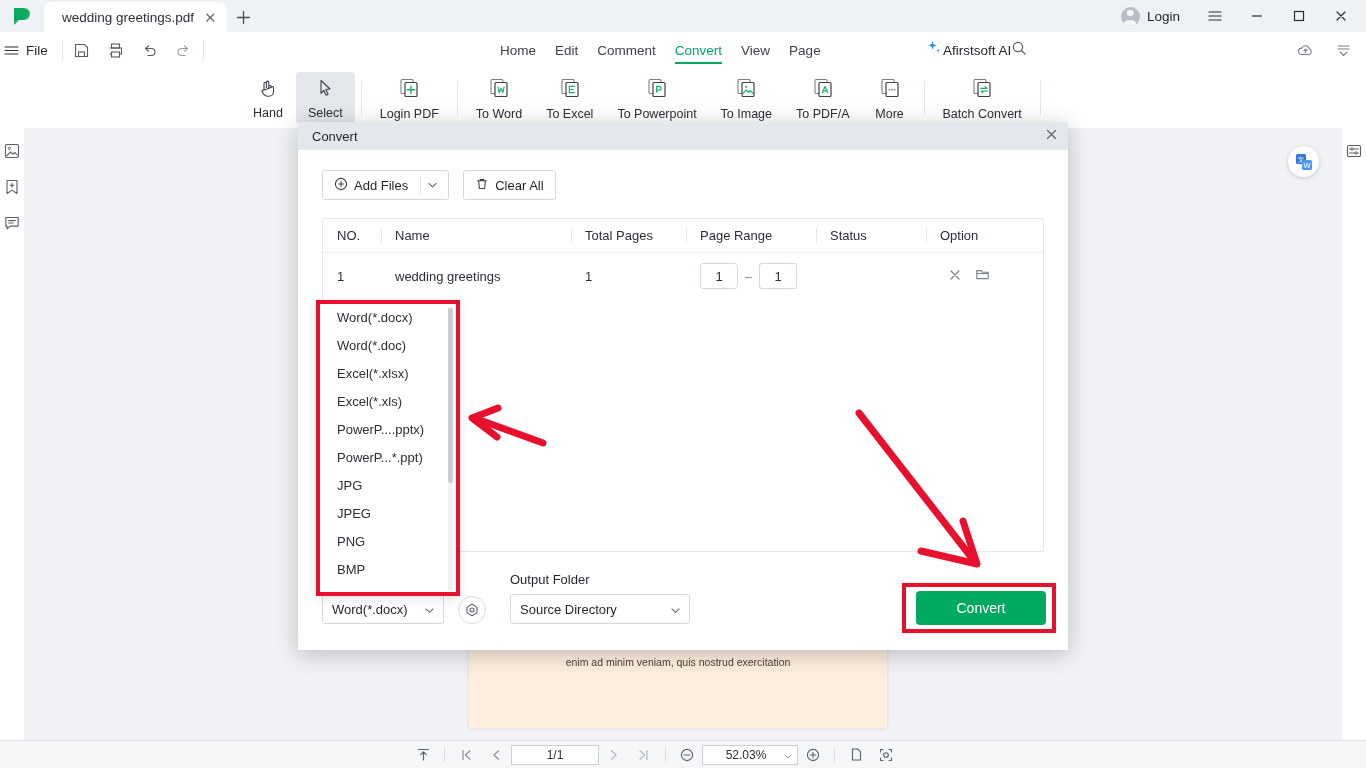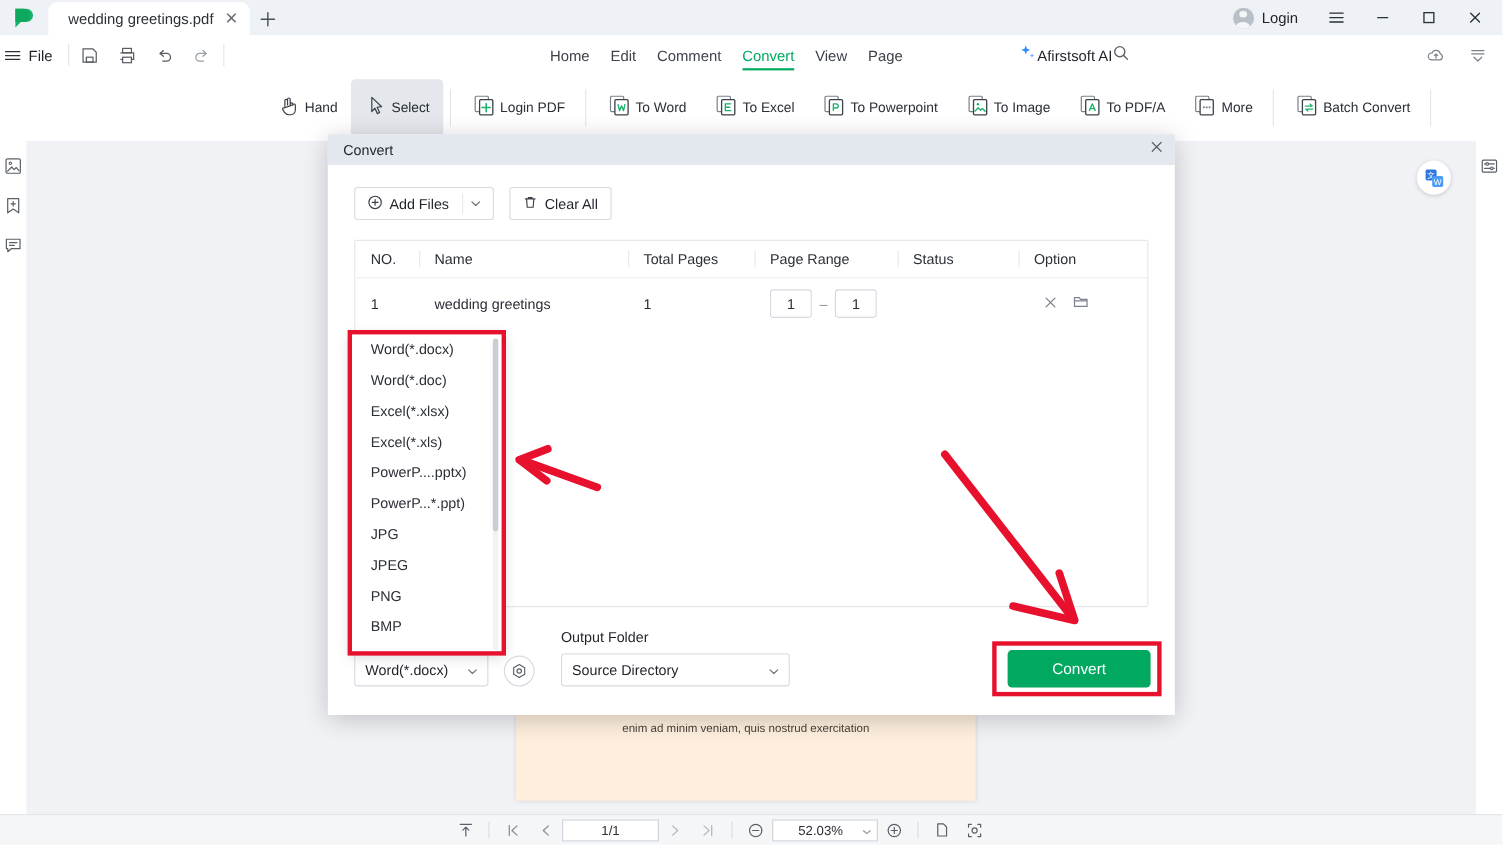--- a/index.html
+++ b/index.html
@@ -90,21 +90,21 @@
     position: absolute; right: 6px; top: 0; height: 36px; display: flex; align-items: center; gap: 4px;
   }
 
   
   .toolbar {
     position: absolute; left: 0; top: 68px; width: 1366px; height: 60px;
     background: #ffffff; display: flex; align-items: center;
   }
   .tool {
     height: 52px; min-width: 56px; padding: 0 12px; display: flex;
-    flex-direction: row; align-items: center; justify-content: center; gap: 3px;
+    flex-direction: column; align-items: center; justify-content: center; gap: 3px;
     cursor: pointer; border-radius: 4px;
   }
   .tool.selected { background: #e4e7eb; }
   .tool-label { font-size: 12.5px; color: #2b2f36; white-space: nowrap; }
   .tool-sep { width: 1px; height: 34px; background: #e2e5ea; margin: 0 6px; }
 
   
   .leftrail {
     position: absolute; left: 0; top: 128px; width: 24px; height: 612px;
     background: #ffffff; display: flex; flex-direction: column; align-items: center;
@@ -208,21 +208,21 @@
     display: flex; align-items: center; padding: 0 9px; font-size: 13px; color: #1f2329;
     cursor: pointer; position: relative;
   }
   .select .caret { position: absolute; right: 9px; top: 50%; transform: translateY(-50%); }
   .gear-btn {
     width: 28px; height: 28px; border: 1px solid #d6dae0; border-radius: 50%;
     display: flex; align-items: center; justify-content: center; cursor: pointer; background: #fff;
   }
   .outgroup { margin-left: 10px; }
   .out-label { font-size: 13px; color: #1f2329; margin-bottom: 7px; }
-  .out-select { width: 208px; }
+  .out-select { width: 180px; }
   .convert-btn {
     position: absolute; right: -2px; bottom: -1px; width: 130px; height: 34px;
     background: #00a860; border-radius: 4px; color: #fff; font-size: 14px;
     display: flex; align-items: center; justify-content: center; cursor: pointer;
   }
 
   
   .dropdown {
     position: absolute; left: 318px; top: 302px; width: 140px; height: 292px;
     background: #ffffff; border: 1px solid #e0e3e8;

